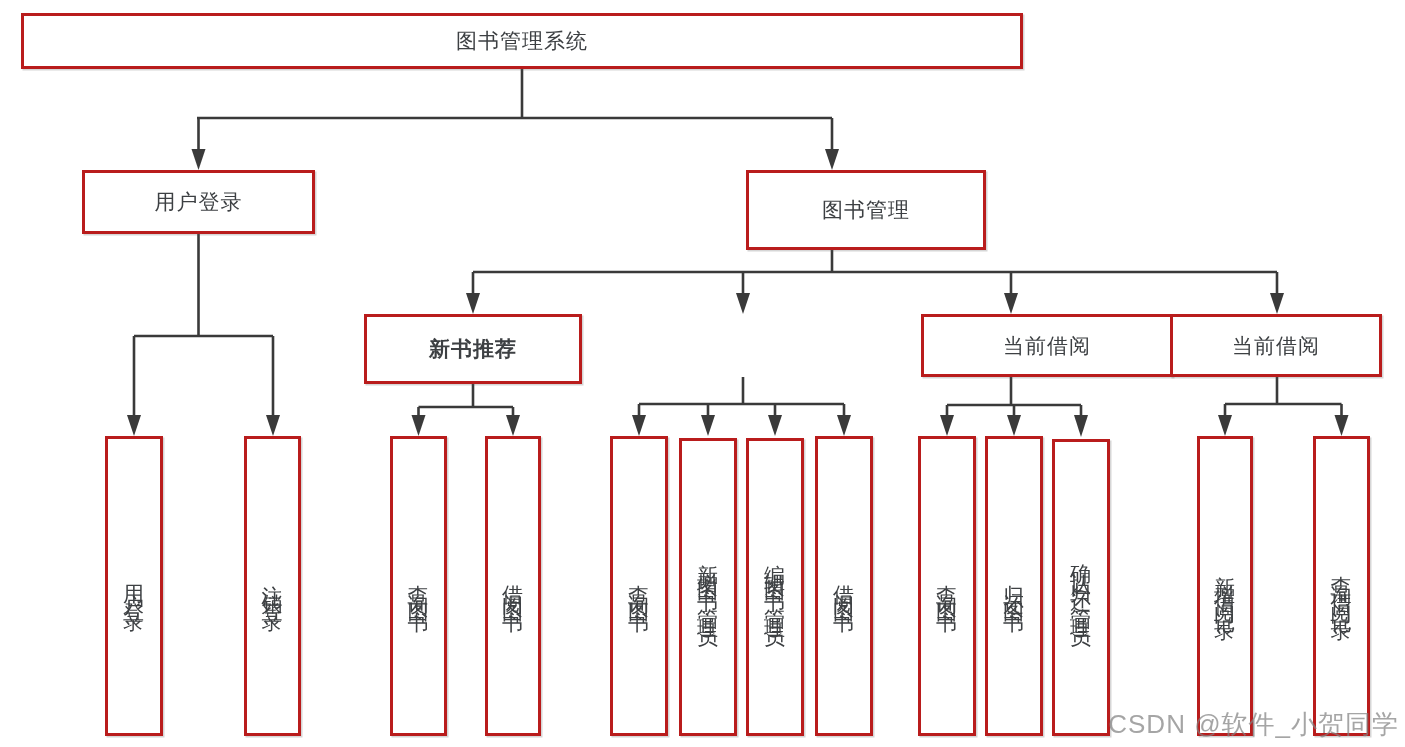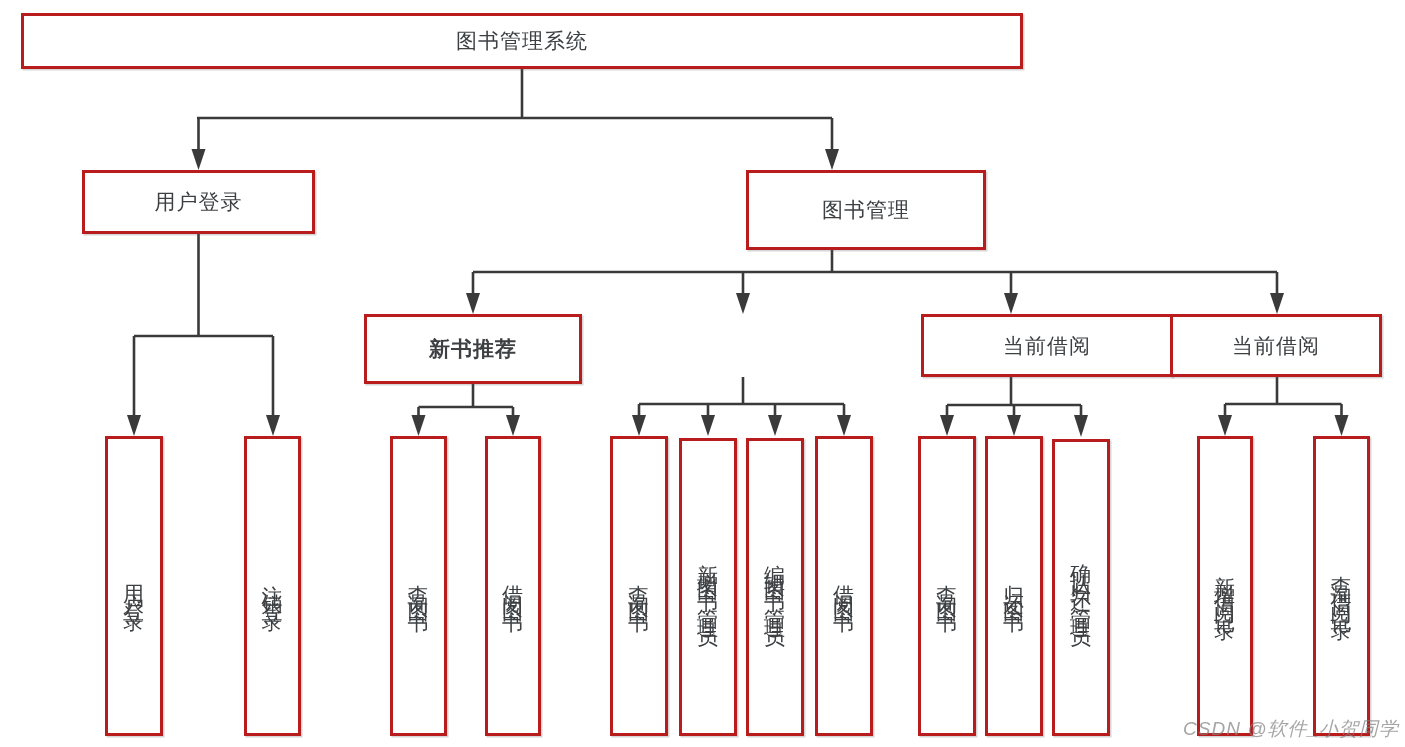--- a/index.html
+++ b/index.html
@@ -60,25 +60,24 @@
   .n-b8  { left: 815px;  top: 436px; width: 58px; height: 300px; }
   .n-b9  { left: 918px;  top: 436px; width: 58px; height: 300px; }
   .n-b10 { left: 985px;  top: 436px; width: 58px; height: 300px; }
   .n-b11 { left: 1052px; top: 439px; width: 58px; height: 297px; }
   .n-b12 { left: 1197px; top: 436px; width: 56px; height: 300px; }
   .n-b13 { left: 1313px; top: 436px; width: 57px; height: 300px; }
   #watermark {
     position: absolute;
     right: 6px;
     bottom: 5px;
-    font-size: 19px;
+    font-size: 26px;
     color: rgba(130, 130, 130, 0.72);
     letter-spacing: 1px;
     z-index: 5;
-    font-style: italic;
   }
 </style>
 </head>
 <body>
 
 <div id="canvas">
 
   <svg id="connectors" viewBox="0 0 1405 747" xmlns="http://www.w3.org/2000/svg">
     <g stroke="#3a3a3a" stroke-width="2.6" fill="none">
 

